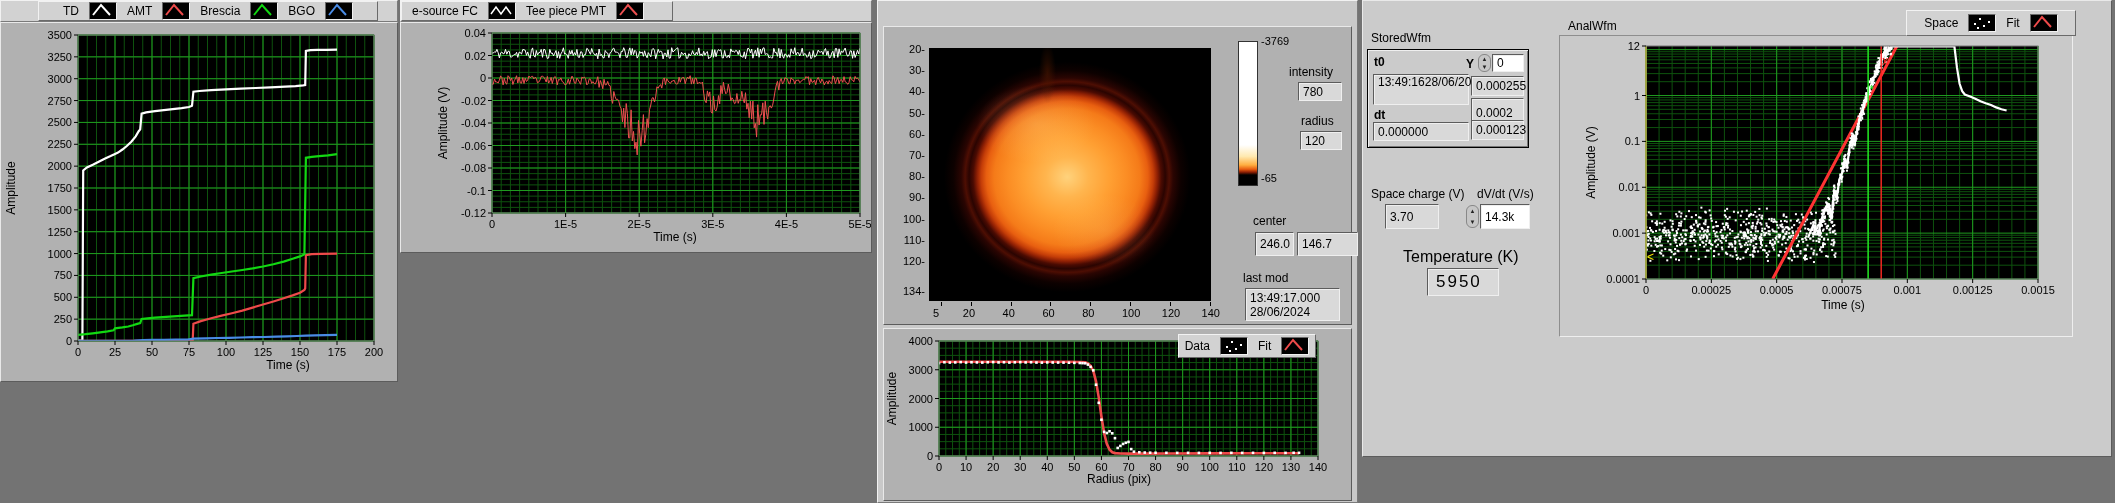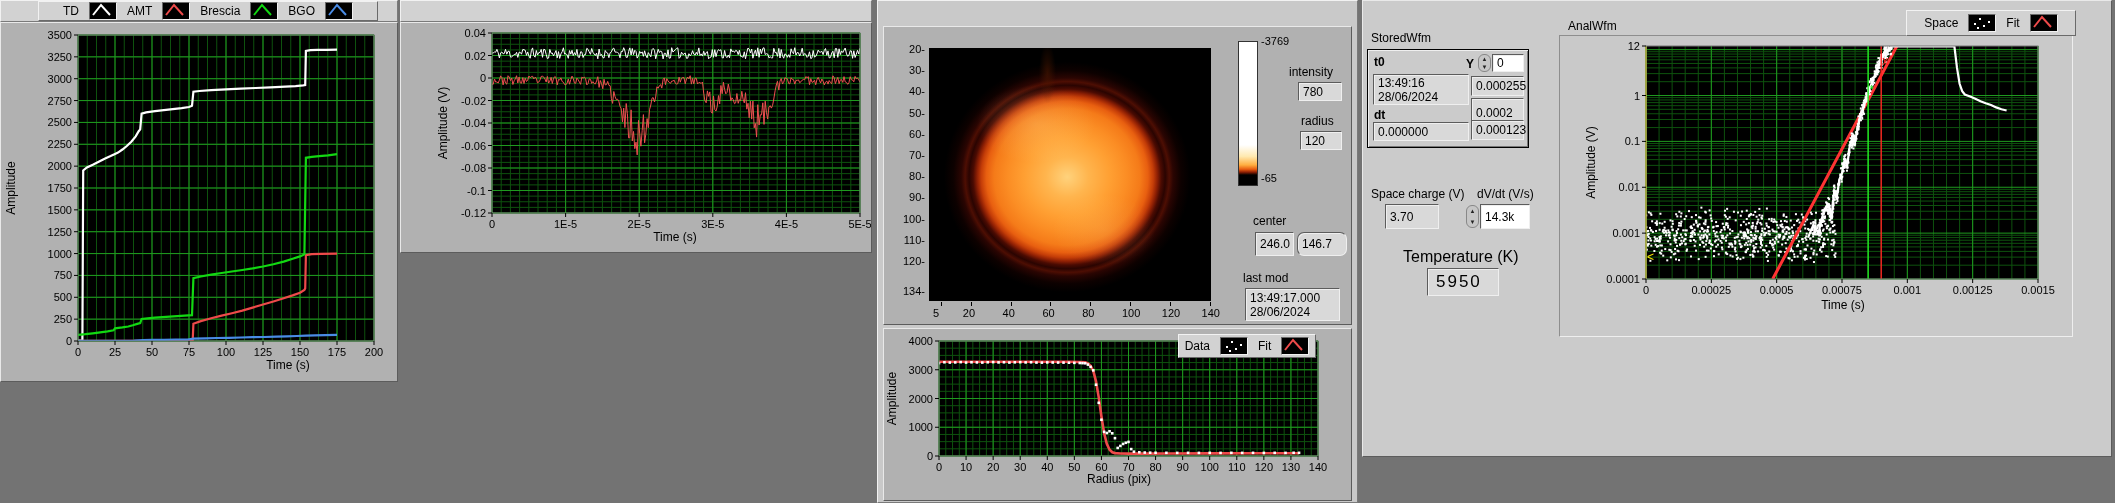--- a/index.html
+++ b/index.html
@@ -181,20 +181,30 @@
         <line x1="73" y1="33.85714285714283" x2="77" y2="33.85714285714283" stroke="#000"></line>
         <text x="71" y="37.85714285714283" text-anchor="end" font-size="11" fill="#000">3250</text>
         <line x1="73" y1="12" x2="77" y2="12" stroke="#000"></line>
         <text x="71" y="16" text-anchor="end" font-size="11" fill="#000">3500</text>
         <text x="287" y="346" text-anchor="middle" font-size="12" fill="#000">Time (s)</text>
         <text x="14" y="165" text-anchor="middle" font-size="12" fill="#000" transform="rotate(-90 14 165)">Amplitude</text>
       </svg>
   </div>
 
   <div class="strip" style="left:400px;top:0;width:472px;height:22px;"></div>
+  <div class="legendbar" id="legend-fc" style="left:401px;top:1px;width:272px;height:20px;justify-content:flex-start;padding-left:10px;">
+      <span class="lab">e-source FC</span>
+      <span class="glyphbox"><svg width="24" height="14">
+          <polyline points="2,11 7,4 12,11 17,4 22,11" fill="none" stroke="#ffffff" stroke-width="1.5"></polyline>
+        </svg></span>
+      <span class="lab">Tee piece PMT</span>
+      <span class="glyphbox"><svg width="24" height="14">
+          <polyline points="3,12 11,2 20,12" fill="none" stroke="#ee5050" stroke-width="2"></polyline>
+        </svg></span>
+    </div>
   <div class="panel" style="left:400px;top:22px;width:472px;height:231px;">
     <svg id="svg-fc" width="470" height="229">
         <rect x="91" y="10" width="368" height="180" fill="#000"></rect>
         <line x1="91" y1="10" x2="91" y2="190" stroke="#0e520e" stroke-width="1"></line>
         <line x1="100.2" y1="10" x2="100.2" y2="190" stroke="#0e520e" stroke-width="1"></line>
         <line x1="109.4" y1="10" x2="109.4" y2="190" stroke="#0e520e" stroke-width="1"></line>
         <line x1="118.60000000000001" y1="10" x2="118.60000000000001" y2="190" stroke="#0e520e" stroke-width="1"></line>
         <line x1="127.80000000000001" y1="10" x2="127.80000000000001" y2="190" stroke="#0e520e" stroke-width="1"></line>
         <line x1="137" y1="10" x2="137" y2="190" stroke="#0e520e" stroke-width="1"></line>
         <line x1="146.2" y1="10" x2="146.2" y2="190" stroke="#0e520e" stroke-width="1"></line>
@@ -337,21 +347,21 @@
       </div>
     <div class="lbl" style="left:417px;top:87px;">radius</div>
     <div class="field" style="left:416px;top:104px;width:42px;height:19px;">
         <span>120</span>
       </div>
 
     <div class="lbl" style="left:369px;top:187px;">center</div>
     <div class="field" style="left:371px;top:205px;width:39px;height:24px;">
         <span>246.0</span>
       </div>
-    <div class="field" style="left:413px;top:205px;width:50px;height:24px;border-radius:7px;">
+    <div class="field" style="left:413px;top:205px;width:61px;height:24px;">
         <span>146.7</span>
       </div>
 
     <div class="lbl" style="left:359px;top:244px;">last mod</div>
     <div class="field" style="left:361px;top:261px;width:95px;height:33px;flex-direction:column;align-items:flex-start;justify-content:center;line-height:14px;">
       <span>13:49:17.000</span>
         <span>28/06/2024</span>
     </div>
     <div id="thermal-axes">
         <span class="ticklab" style="left: 11px; top: 16px; width: 30px; text-align: right;">20-</span>
@@ -619,21 +629,21 @@
     <div style="position:absolute;left:4px;top:48px;width:160px;height:97px;border:1px solid #000;box-shadow:1px 1px 0 #efefef inset, -1px -1px 0 #777 inset;">
       <div class="lbl bold" style="left:6px;top:5px;">t0</div>
       <div class="lbl bold" style="left:98px;top:7px;">Y</div>
       <div class="spinner" style="left:110px;top:4px;height:18px;">
           <span>▲</span>
           <span>▼</span>
         </div>
       <div class="field white" style="left:124px;top:4px;width:32px;height:18px;">
           <span>0</span>
         </div>
-      <div class="field" style="left:5px;top:24px;width:96px;height:31px;flex-direction:column;align-items:flex-start;justify-content:flex-end;line-height:14px;">
+      <div class="field" style="left:5px;top:24px;width:96px;height:31px;flex-direction:row;align-items:flex-start;justify-content:flex-start;line-height:14px;">
         <span>13:49:16</span>
           <span>28/06/2024</span>
       </div>
       <div class="lbl bold" style="left:6px;top:58px;">dt</div>
       <div class="field" style="left:5px;top:72px;width:96px;height:19px;">
           <span>0.000000</span>
         </div>
       <div class="field" style="left:103px;top:26px;width:53px;height:20px;">
           <span>0.000255</span>
         </div>

